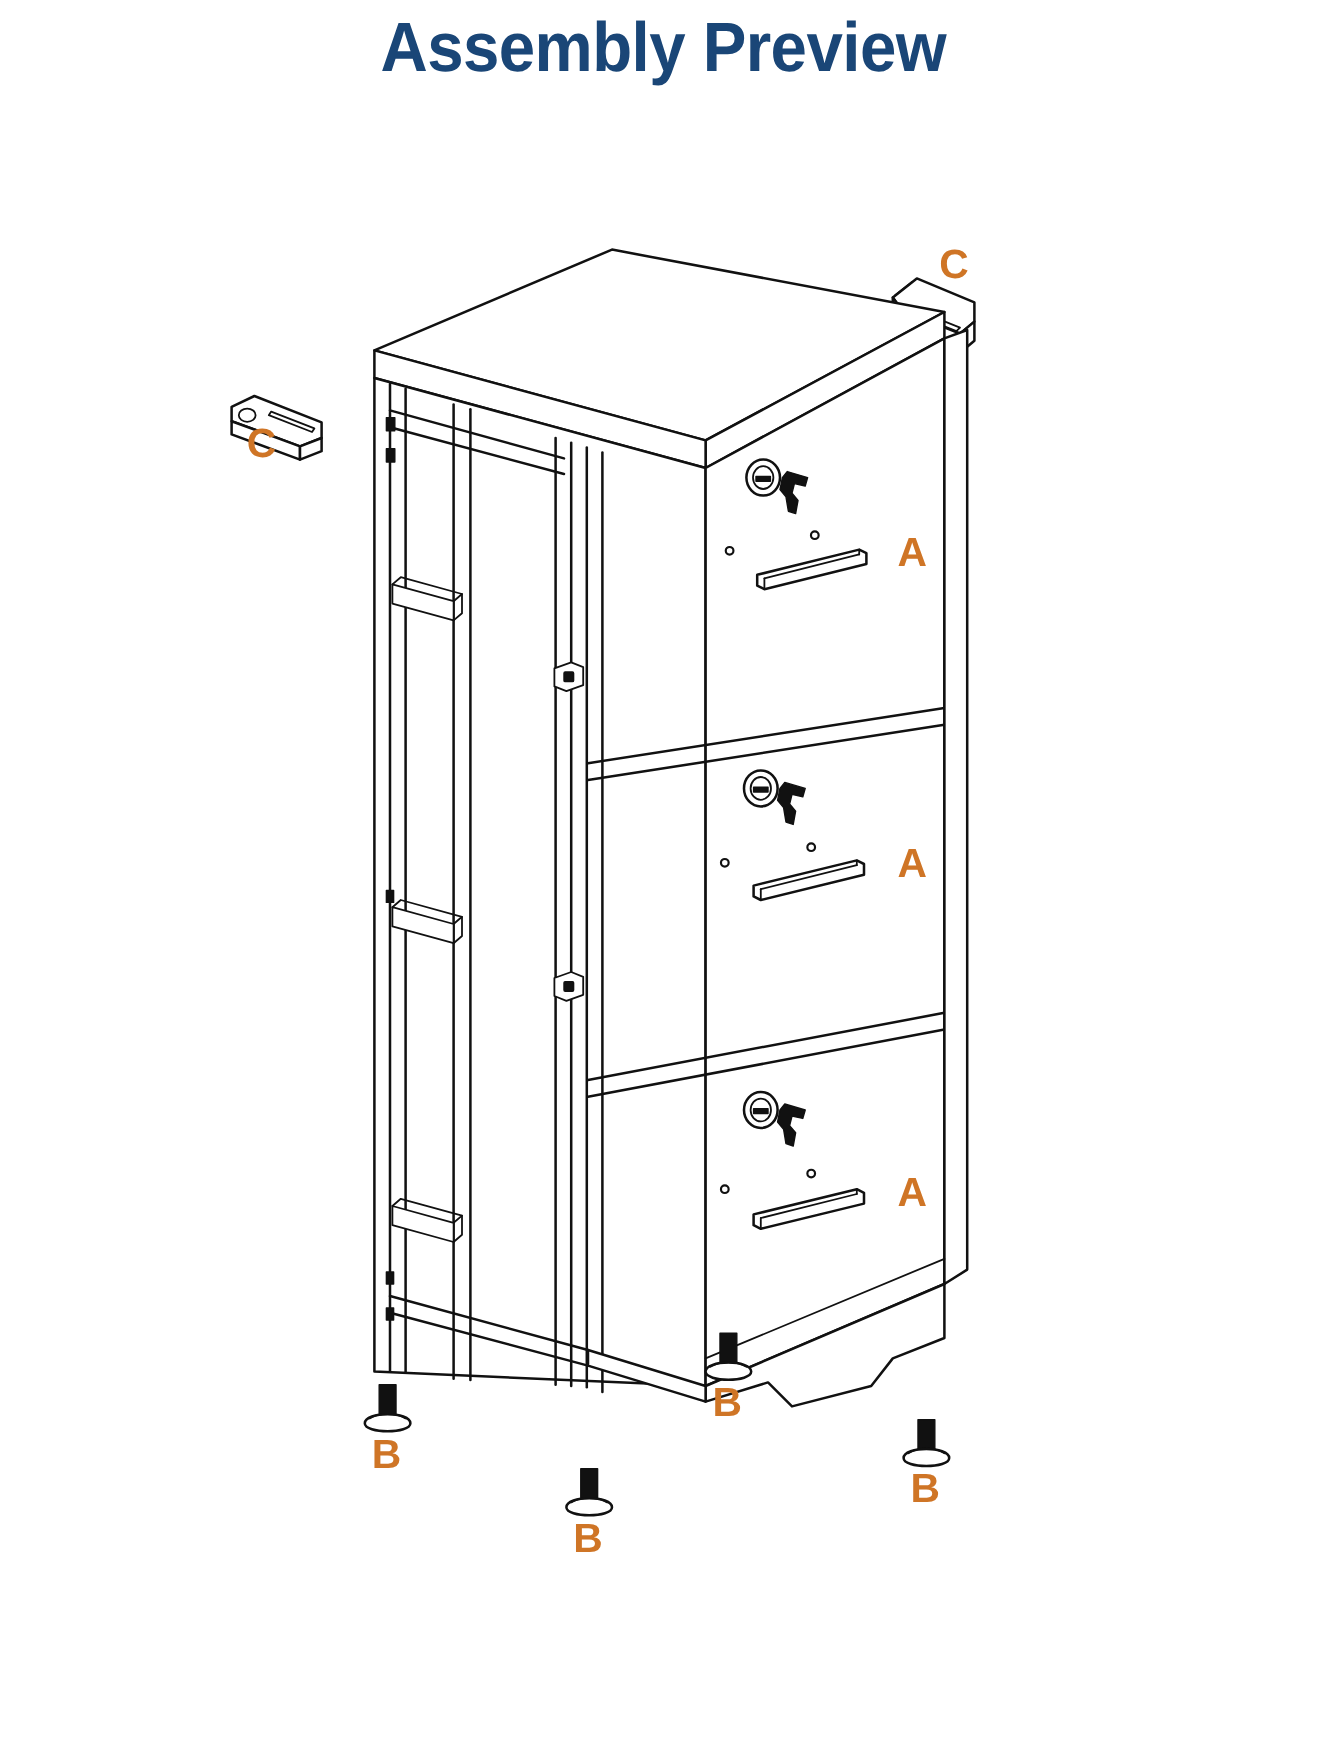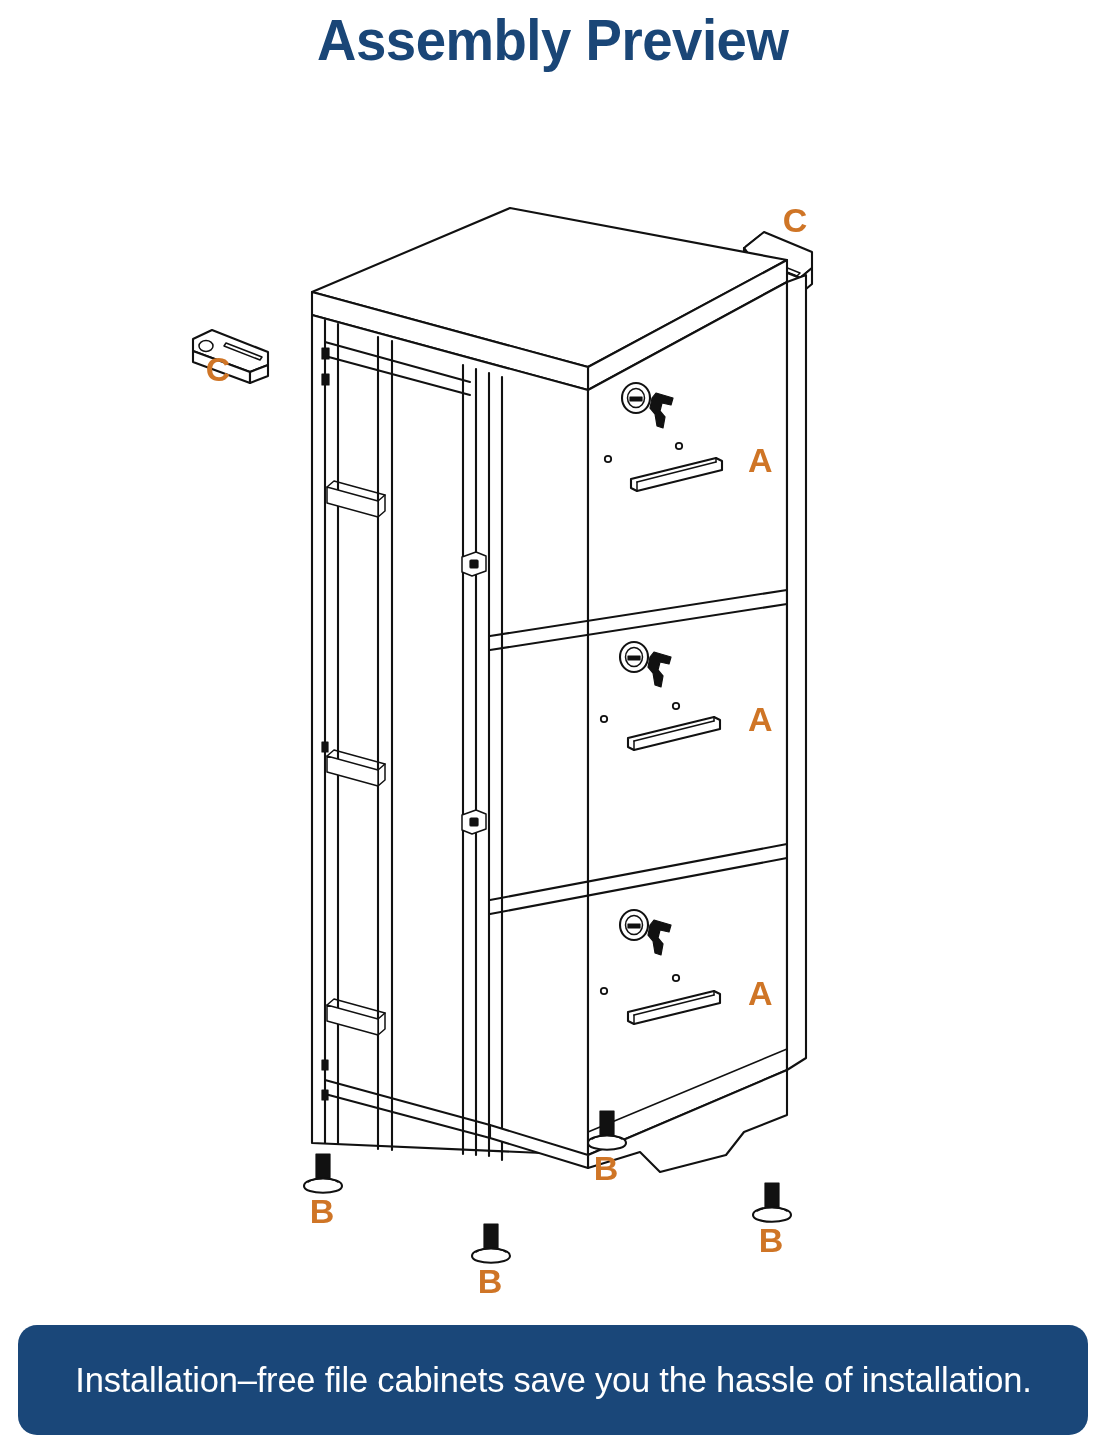--- a/index.html
+++ b/index.html
@@ -354,17 +354,14 @@
         <path class="solid-dark" d="M484,1144 L498,1144 L498,1168 L484,1168 Z"></path>
         <path class="face" d="M472,1176 C472,1166 510,1166 510,1176
                                C510,1185 472,1185 472,1176 Z"></path>
         <path class="ln-thin" d="M476,1172 C484,1167 498,1167 506,1172"></path>
       </g>
       <text class="callout" x="490" y="1213" text-anchor="middle">B</text>
 
     </svg>
   </div>
 
-  <div id="banner">
-    <span id="banner-text">Installation–free file cabinets save you the hassle of installation.</span>
-  </div>
 
 </div>
 
 </body></html>

